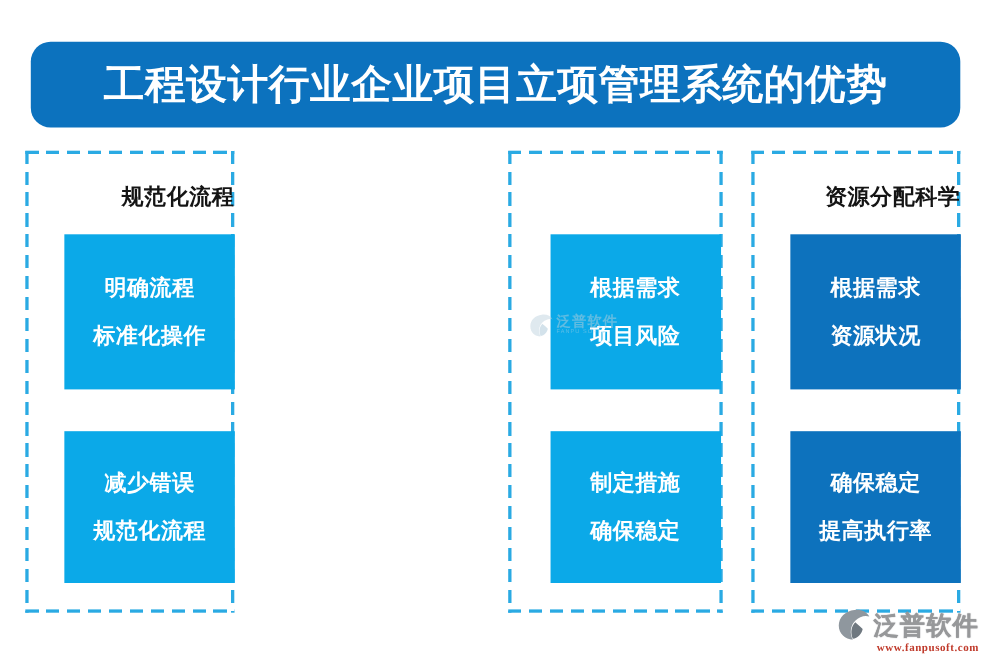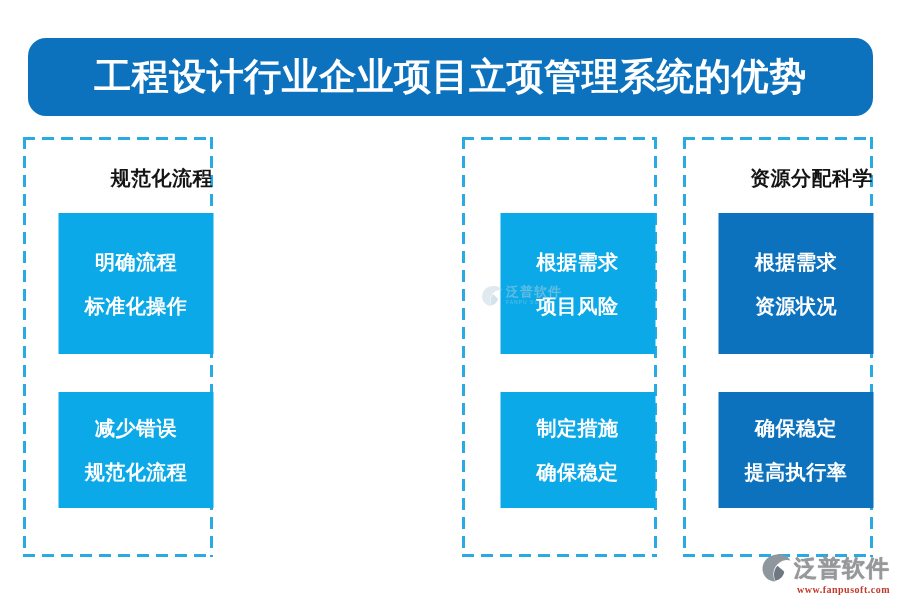--- a/index.html
+++ b/index.html
@@ -44,21 +44,21 @@
   .col-header{
     position:absolute;top:28px;left:0;width:100%;
     text-align:right;font-size:20px;font-weight:700;color:var(--header-ink);
     letter-spacing:.5px;white-space:nowrap;
   }
   .box{
     position:absolute;left:50%;transform:translateX(-50%);width:155px;
     display:flex;flex-direction:column;align-items:center;justify-content:center;gap:24px;margin-left:18px;
   }
   .box.b1{top:76px;height:141px;}
-  .box.b2{top:255px;height:116px;}
+  .box.b2{top:255px;height:138px;}
   .box span{
     color:#fff;font-size:20px;font-weight:700;letter-spacing:.5px;white-space:nowrap;line-height:1;
   }
   .tone-light{background:var(--light-blue);}
   .tone-dark{background:var(--dark-blue);}
 
   
   .watermark{
     position:absolute;left:481px;top:285px;display:flex;align-items:flex-start;gap:3px;
     opacity:.45;z-index:3;pointer-events:none;

